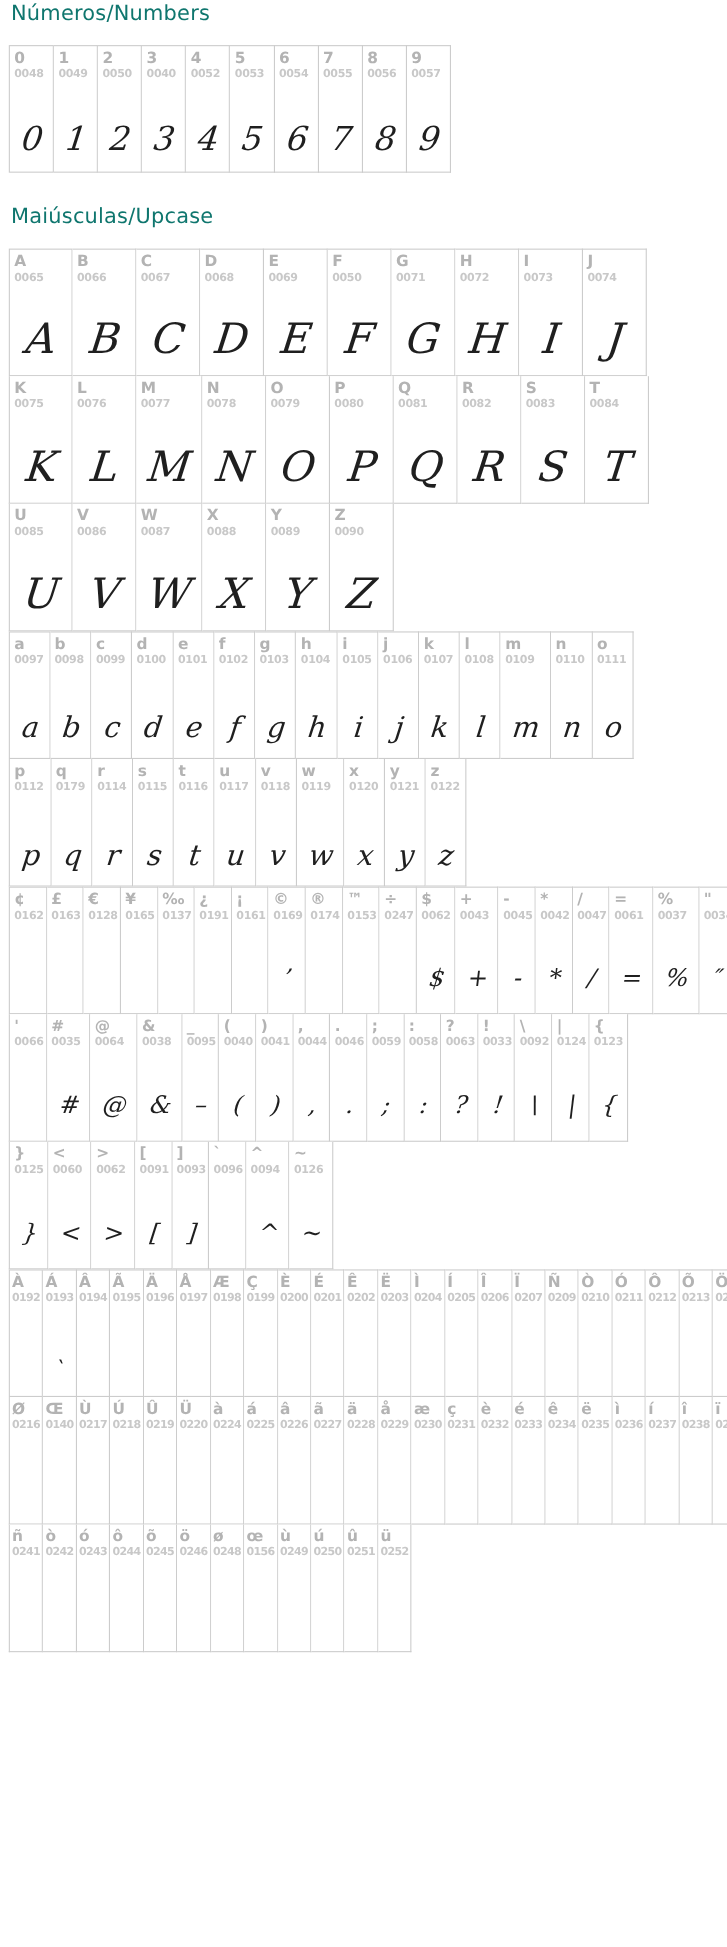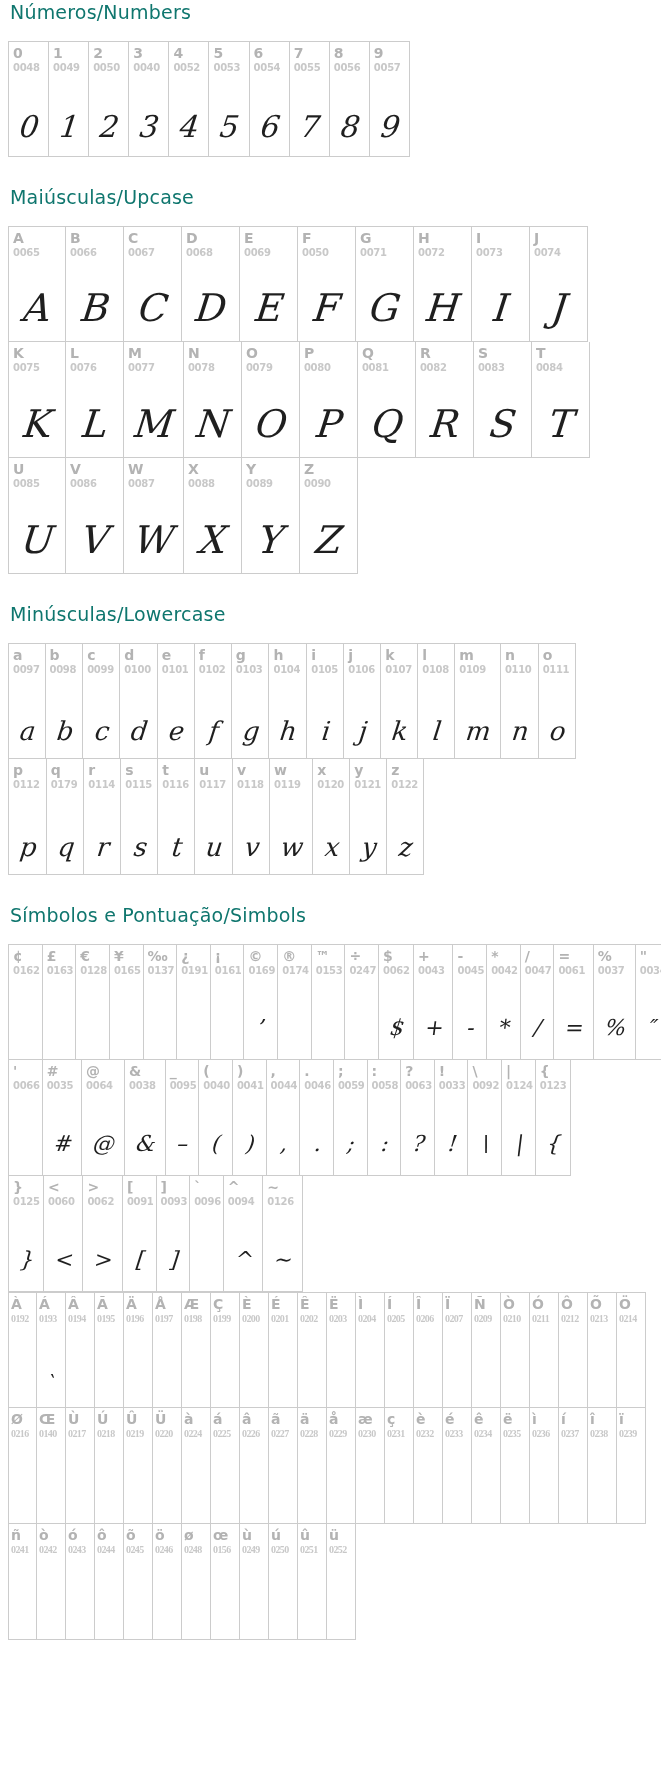--- a/index.html
+++ b/index.html
@@ -59,21 +59,21 @@
     padding:0 7px;
     white-space:nowrap;
     line-height:1;
   }
   
   .cell.numbers{min-width:38px;}   .cell.numbers .glyph{font-size:30px;}
   .cell.upcase{min-width:58px;}    .cell.upcase .glyph{font-size:38px;}
   .cell.lowercase{min-width:37px;} .cell.lowercase .glyph{font-size:26px;}
   .cell.symbols{min-width:33px;}   .cell.symbols .glyph{font-size:22px;padding-bottom:6px;}
   .cell.accents{min-width:29px;padding-left:2px;} .cell.accents .glyph{font-size:20px;}
-  .cell.accents .cell-code{letter-spacing:-0.6px;font-family:Liberation Serif, serif;}
+  .cell.accents .cell-code{letter-spacing:-0.6px;}
 </style>
 </head>
 <body>
 
 <main>
     <section class="cm-section">
       <h2>Números/Numbers</h2>
       <div class="cm-row">
         <div class="cell numbers">
           <div class="cell-char">0</div>
@@ -260,21 +260,20 @@
           <div class="glyph">Y</div>
         </div>
         <div class="cell upcase">
           <div class="cell-char">Z</div>
           <div class="cell-code">0090</div>
           <div class="glyph">Z</div>
         </div>
       </div>
     </section>
     <section class="cm-section">
-      <h2>Minúsculas/Lowercase</h2>
       <div class="cm-row">
         <div class="cell lowercase">
           <div class="cell-char">a</div>
           <div class="cell-code">0097</div>
           <div class="glyph">a</div>
         </div>
         <div class="cell lowercase">
           <div class="cell-char">b</div>
           <div class="cell-code">0098</div>
           <div class="glyph">b</div>
@@ -397,21 +396,20 @@
           <div class="glyph">y</div>
         </div>
         <div class="cell lowercase">
           <div class="cell-char">z</div>
           <div class="cell-code">0122</div>
           <div class="glyph">z</div>
         </div>
       </div>
     </section>
     <section class="cm-section">
-      <h2>Símbolos e Pontuação/Simbols</h2>
       <div class="cm-row">
         <div class="cell symbols">
           <div class="cell-char">¢</div>
           <div class="cell-code">0162</div>
           <div class="glyph"></div>
         </div>
         <div class="cell symbols">
           <div class="cell-char">£</div>
           <div class="cell-code">0163</div>
           <div class="glyph"></div>

